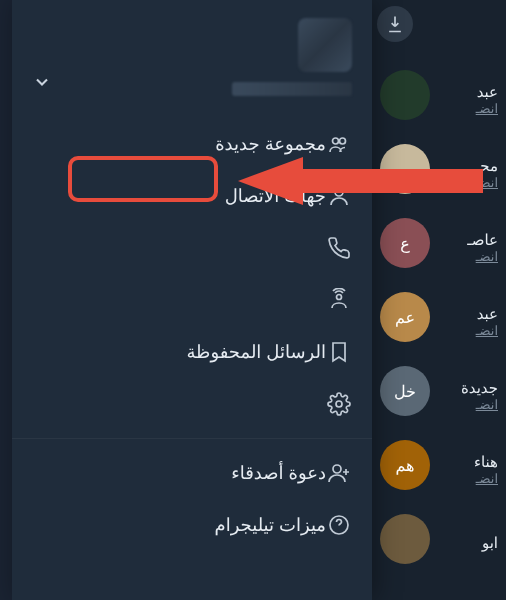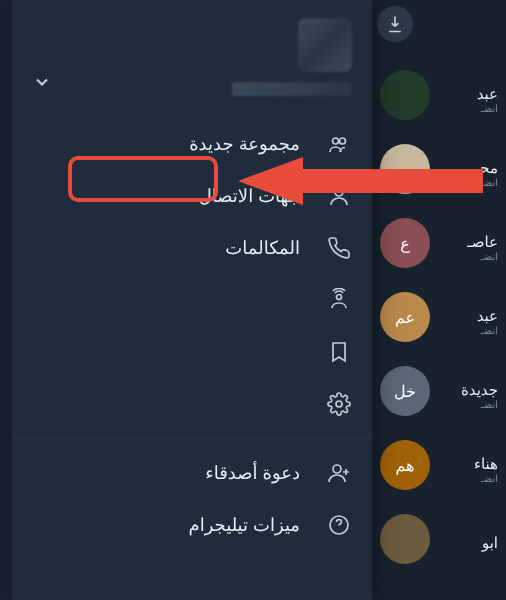--- a/index.html
+++ b/index.html
@@ -41,21 +41,21 @@
 }
 .chat-text {
   color: #aeb8c2;
   font-size: 14px;
   white-space: nowrap;
   overflow: hidden;
   width: 60px;
   margin-top: 8px;
 }
 .chat-name { color: #e6ecf2; font-size: 15px; }
-.chat-sub { color: #7c8a99; font-size: 10px; }
+.chat-sub { color: #7c8a99; font-size: 13px; text-decoration: underline; }
 .download-badge {
   position: absolute;
   top: 6px;
   left: 6px;
   width: 36px;
   height: 36px;
   border-radius: 50%;
   background: #2e3a48;
   display: flex;
   align-items: center;
@@ -94,21 +94,20 @@
   bottom: 14px;
   left: 20px;
   color: #c9d3de;
 }
 .menu { padding: 8px 0; }
 .menu-item {
   display: flex;
   align-items: center;
   height: 52px;
   padding: 0 20px;
-  gap: 26px;
   color: #e6ecf2;
   cursor: pointer;
 }
 .menu-icon {
   width: 26px;
   display: flex;
   align-items: center;
   justify-content: center;
   color: #c0cad5;
 }
@@ -229,38 +228,38 @@
       </span>
       <span class="menu-label">جهات الاتصال</span>
     </div>
 
     <div class="menu-item">
       <span class="menu-icon">
         <svg width="24" height="24" viewBox="0 0 24 24" fill="none" stroke="currentColor" stroke-width="1.7">
             <path d="M22 16.9v3a2 2 0 01-2.2 2 19.8 19.8 0 01-8.6-3.1 19.5 19.5 0 01-6-6A19.8 19.8 0 012.1 4.2 2 2 0 014.1 2h3a2 2 0 012 1.7c.1.9.3 1.8.6 2.6a2 2 0 01-.5 2.1L8 9.6a16 16 0 006 6l1.2-1.2a2 2 0 012.1-.5c.8.3 1.7.5 2.6.6a2 2 0 011.7 2z"></path>
           </svg>
       </span>
-      <span class="menu-label">المكالمات</span>
     </div>
 
     <div class="menu-item">
       <span class="menu-icon">
         <svg width="24" height="24" viewBox="0 0 24 24" fill="none" stroke="currentColor" stroke-width="1.7">
             <circle cx="12" cy="9" r="2.5"></circle>
             <path d="M5 20c0-3 3-5 7-5s7 2 7 5M8 5a5 5 0 018 0M6 3a8 8 0 0112 0"></path>
           </svg>
       </span>
     </div>
 
     <div class="menu-item">
       <span class="menu-icon">
         <svg width="24" height="24" viewBox="0 0 24 24" fill="none" stroke="currentColor" stroke-width="1.7">
             <path d="M6 3h12v18l-6-4-6 4V3z"></path>
           </svg>
       </span>
+      <span class="menu-label">الرسائل المحفوظة</span>
     </div>
 
     <div class="menu-item">
       <span class="menu-icon">
         <svg width="24" height="24" viewBox="0 0 24 24" fill="none" stroke="currentColor" stroke-width="1.7">
             <circle cx="12" cy="12" r="3"></circle>
             <path d="M19.4 15a1.7 1.7 0 00.3 1.8l.1.1a2 2 0 11-2.8 2.8l-.1-.1a1.7 1.7 0 00-1.8-.3 1.7 1.7 0 00-1 1.5V21a2 2 0 11-4 0v-.1a1.7 1.7 0 00-1-1.5 1.7 1.7 0 00-1.8.3l-.1.1a2 2 0 11-2.8-2.8l.1-.1a1.7 1.7 0 00.3-1.8 1.7 1.7 0 00-1.5-1H3a2 2 0 110-4h.1a1.7 1.7 0 001.5-1 1.7 1.7 0 00-.3-1.8l-.1-.1a2 2 0 112.8-2.8l.1.1a1.7 1.7 0 001.8.3H9a1.7 1.7 0 001-1.5V3a2 2 0 114 0v.1a1.7 1.7 0 001 1.5 1.7 1.7 0 001.8-.3l.1-.1a2 2 0 112.8 2.8l-.1.1a1.7 1.7 0 00-.3 1.8V9a1.7 1.7 0 001.5 1H21a2 2 0 110 4h-.1a1.7 1.7 0 00-1.5 1z"></path>
           </svg>
       </span>
     </div>

